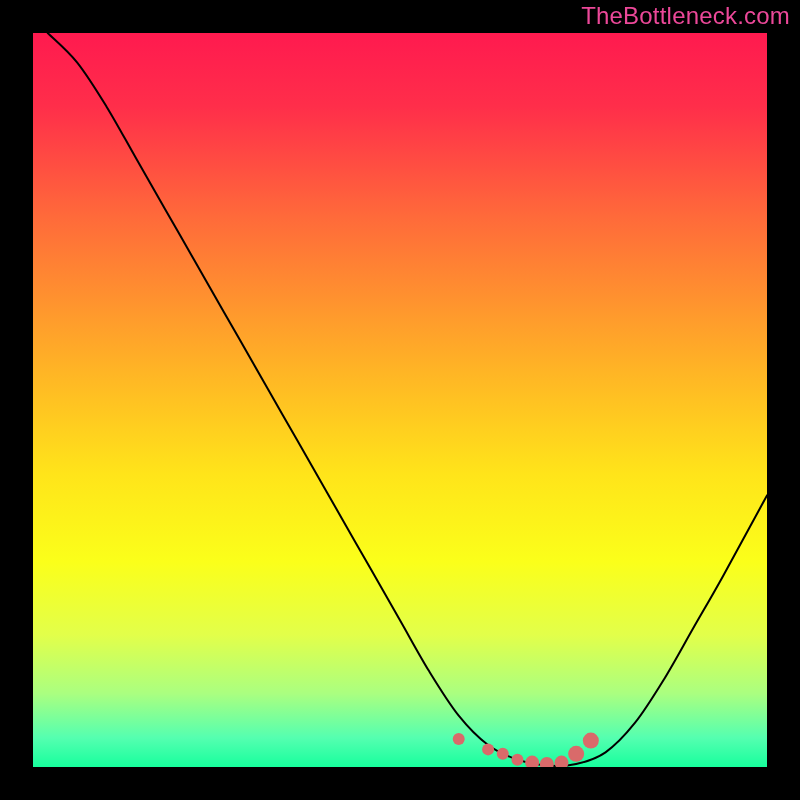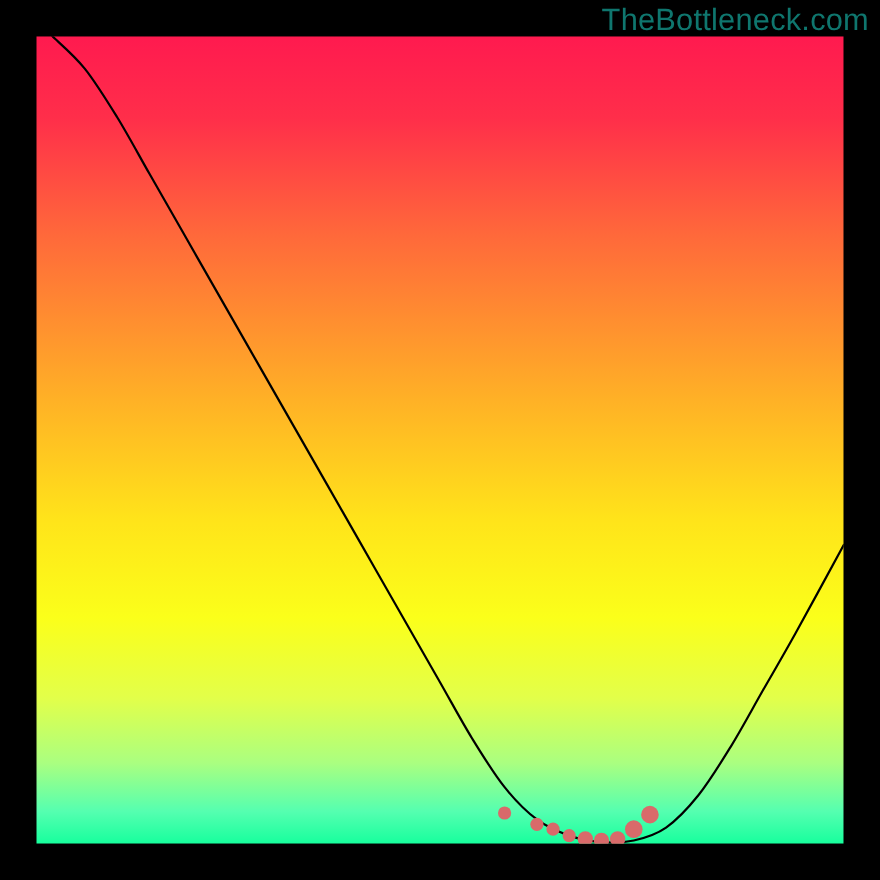--- a/index.html
+++ b/index.html
@@ -14,22 +14,22 @@
   .frame {
     position: relative;
     width: 800px;
     height: 800px;
     background: #000;
   }
   .watermark {
     position: absolute;
     top: 2px;
     right: 10px;
-    color: #0f766e;
-    font-size: 28px;
+    color: #ec4899;
+    font-size: 24px;
     font-weight: 500;
     letter-spacing: 0.2px;
     z-index: 10;
   }
   .chart-wrap {
     position: absolute;
     left: 33px;
     top: 33px;
     width: 734px;
     height: 734px;

